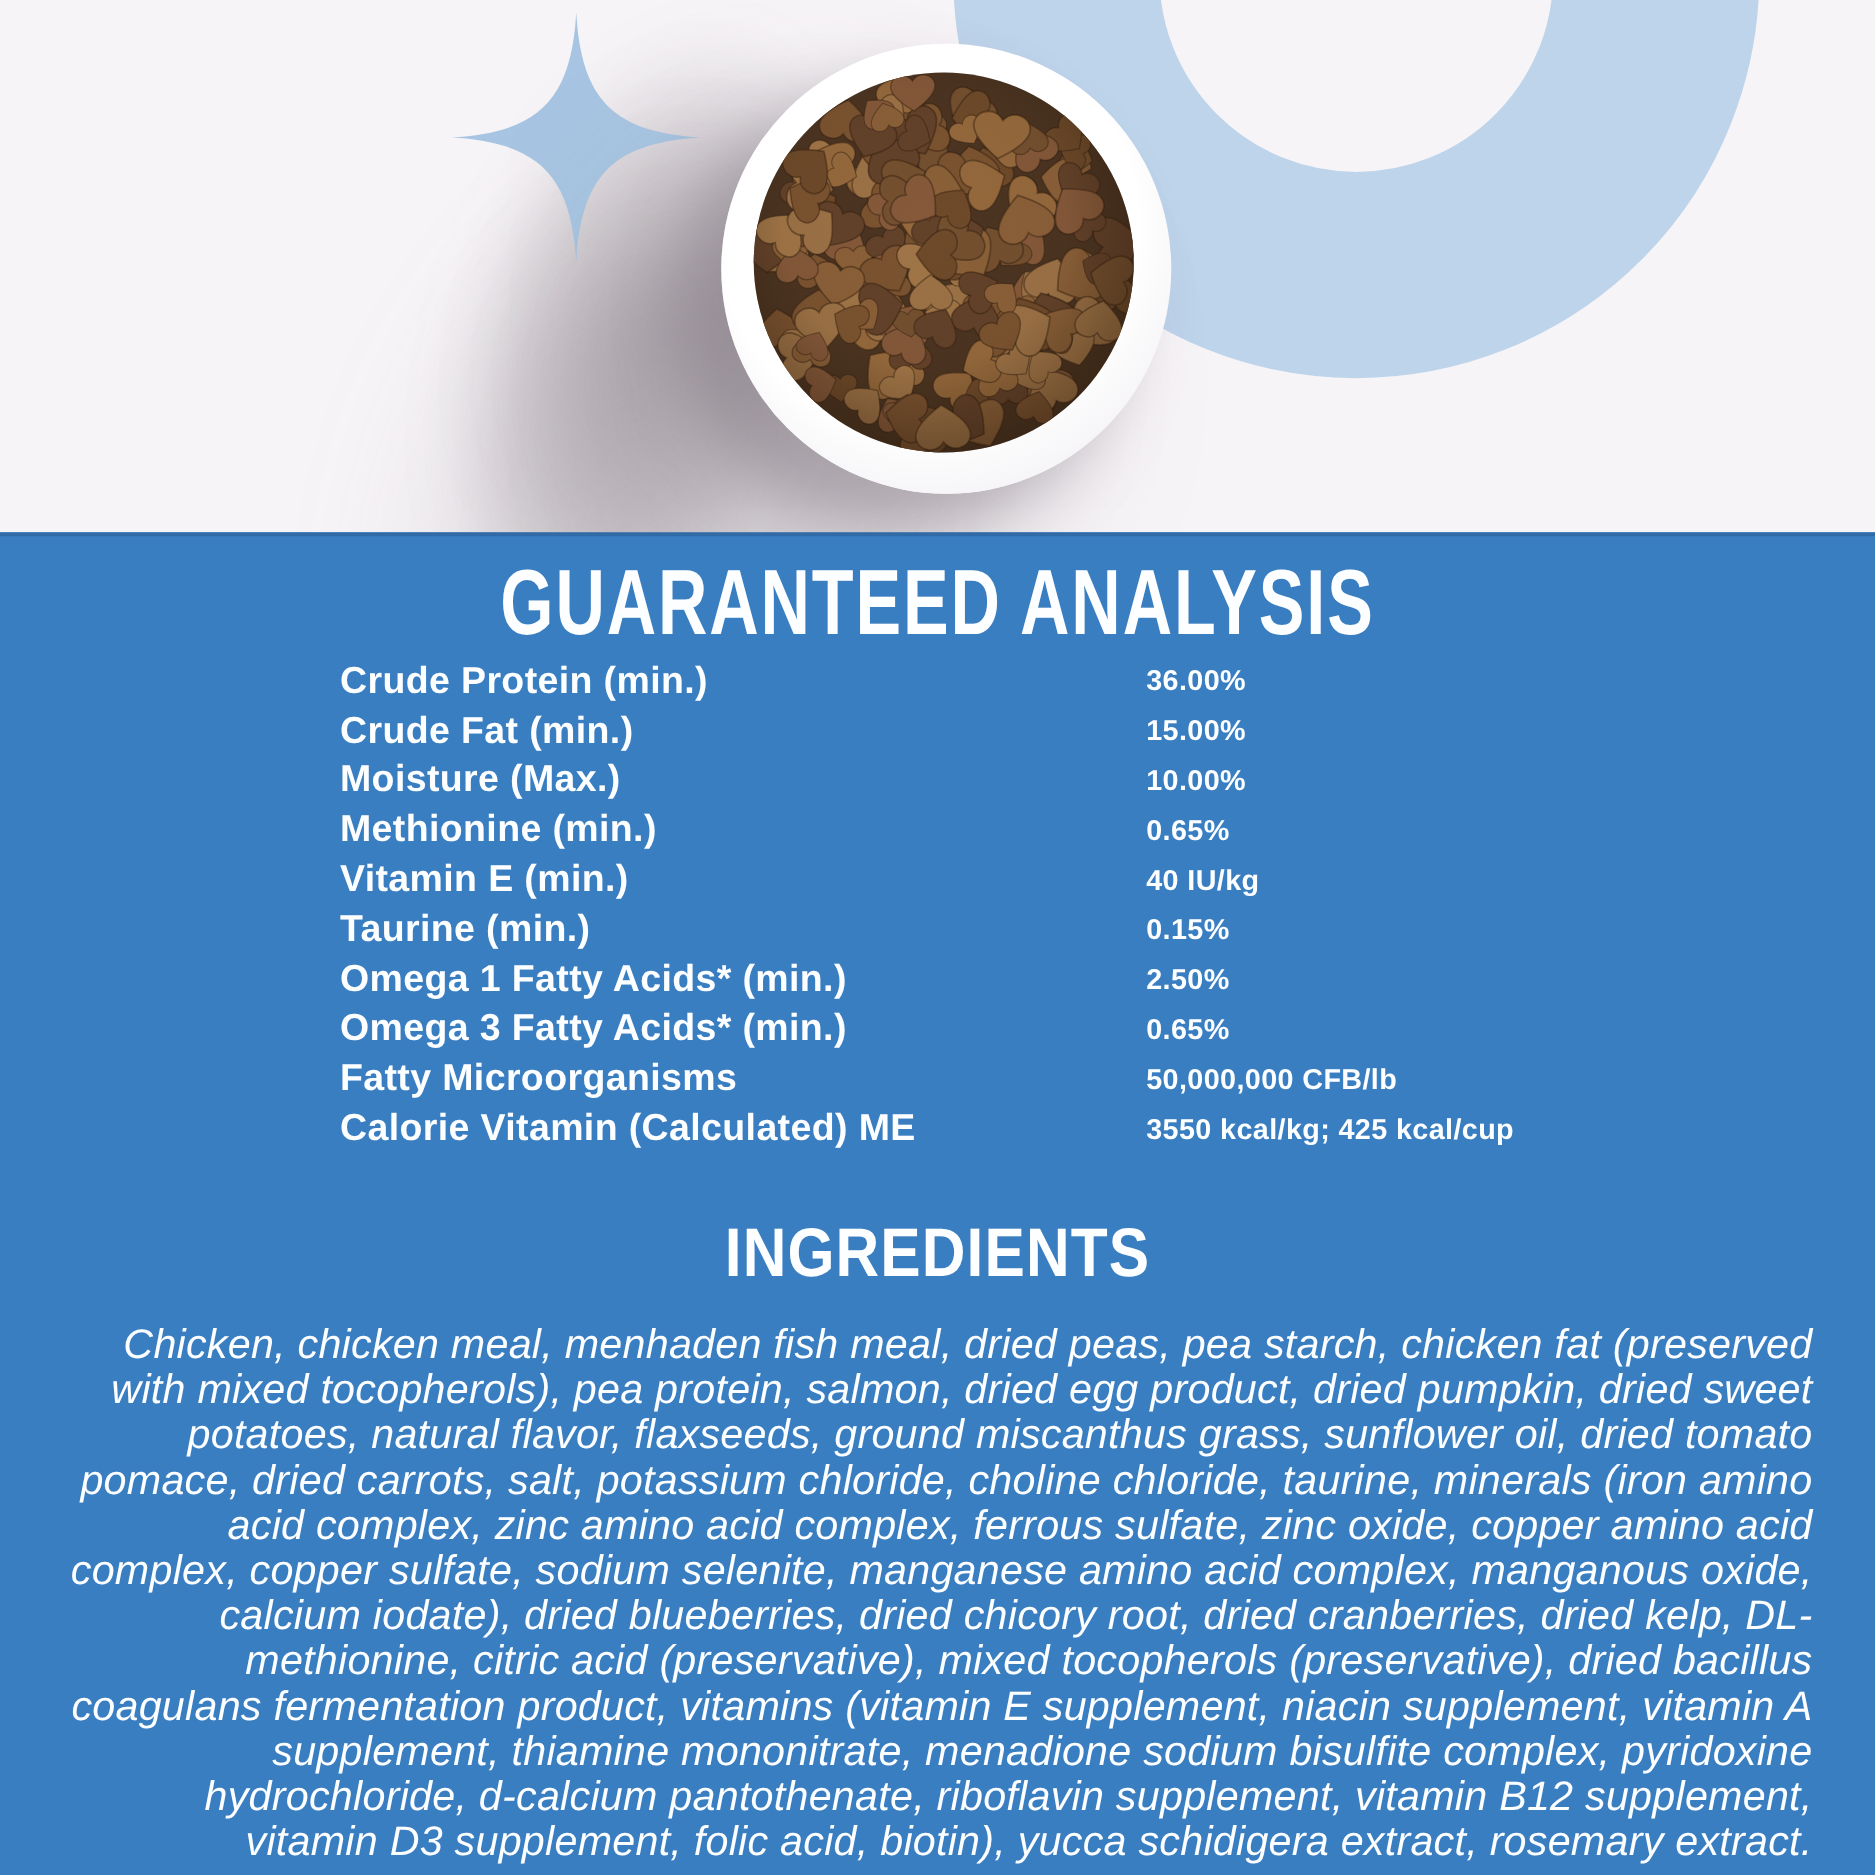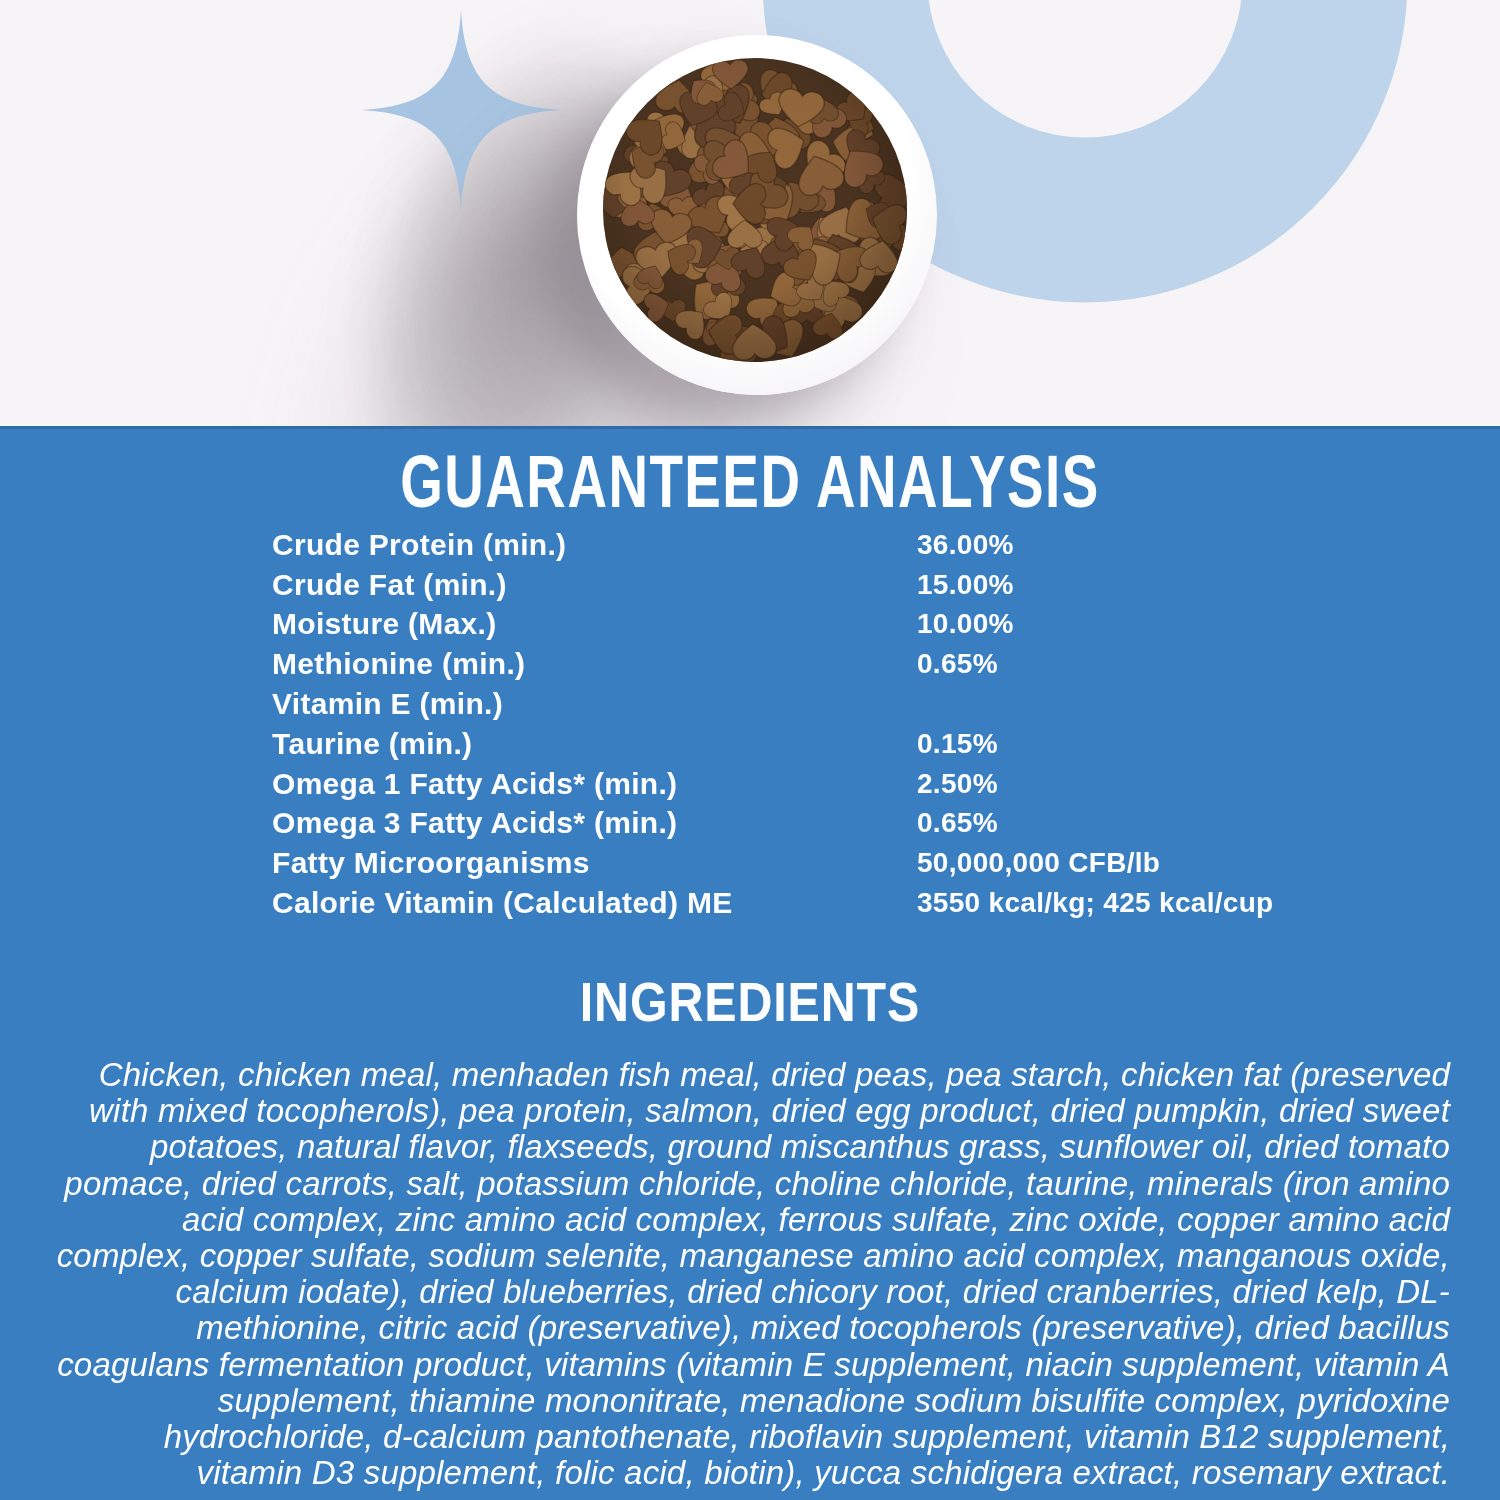--- a/index.html
+++ b/index.html
@@ -40,21 +40,21 @@
     color:var(--text-white,#fdfeff);
   }
   .ga-title{
     position:absolute;top:16px;left:0;width:100%;margin:0;text-align:center;
     font-size:74px;line-height:74px;font-weight:700;letter-spacing:2px;
     transform:scaleX(.74);transform-origin:50% 50%;white-space:nowrap;
   }
   .ga-table{position:absolute;left:272px;top:96px;width:1180px;}
   .ga-row{display:flex;height:39.8px;align-items:center;}
   .ga-label{flex:0 0 645px;font-size:30px;font-weight:600;letter-spacing:.3px;}
-  .ga-value{flex:1 1 auto;font-size:28px;font-weight:600;letter-spacing:.3px;}
+  .ga-value{flex:1 1 auto;font-size:23px;font-weight:600;letter-spacing:.3px;}
   .ing-title{
     position:absolute;top:546px;left:0;width:100%;margin:0;text-align:center;
     font-size:55px;line-height:55px;font-weight:700;letter-spacing:1px;
     transform:scaleX(.88);transform-origin:50% 50%;white-space:nowrap;
   }
   .ing-text{
     position:absolute;top:628px;left:50px;width:1400px;margin:0;
     font-size:33px;line-height:36.2px;font-weight:500;text-align:right;letter-spacing:.2px;font-style:italic;
   }
 </style>
@@ -283,20 +283,21 @@
         <div class="ga-row">
         <span class="ga-label">Moisture (Max.)</span>
         <span class="ga-value">10.00%</span>
       </div>
         <div class="ga-row">
         <span class="ga-label">Methionine (min.)</span>
         <span class="ga-value">0.65%</span>
       </div>
         <div class="ga-row">
         <span class="ga-label">Vitamin E (min.)</span>
+        <span class="ga-value">40 IU/kg</span>
       </div>
         <div class="ga-row">
         <span class="ga-label">Taurine (min.)</span>
         <span class="ga-value">0.15%</span>
       </div>
         <div class="ga-row">
         <span class="ga-label">Omega 1 Fatty Acids* (min.)</span>
         <span class="ga-value">2.50%</span>
       </div>
         <div class="ga-row">

